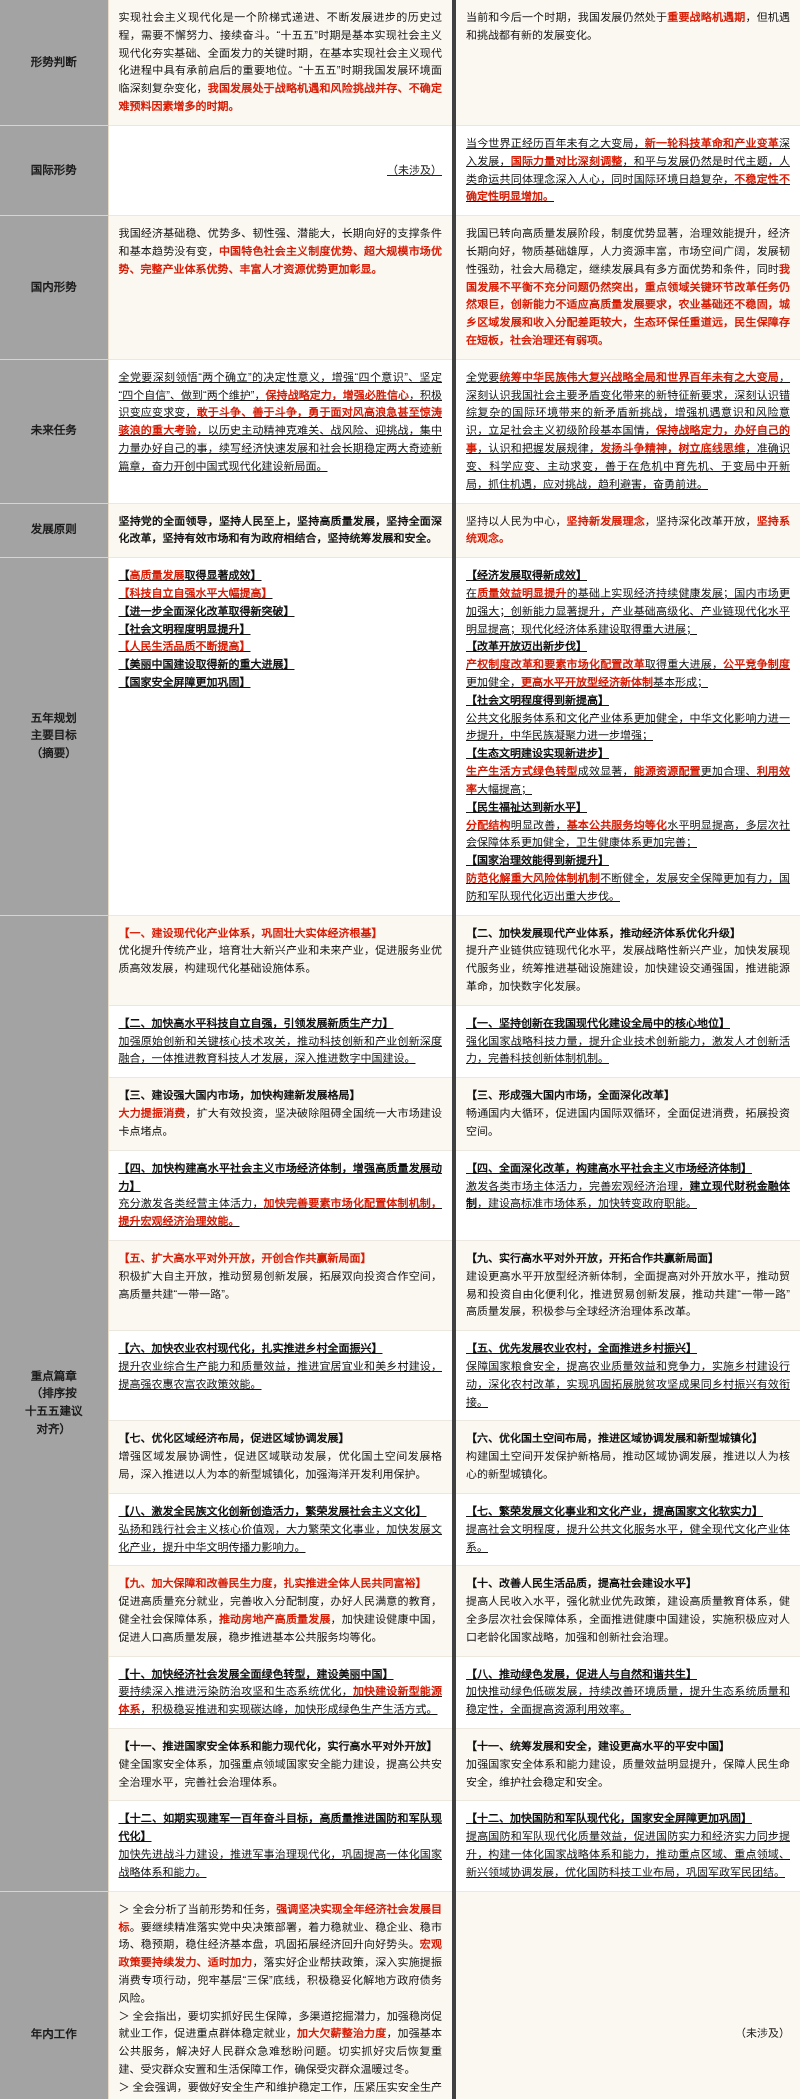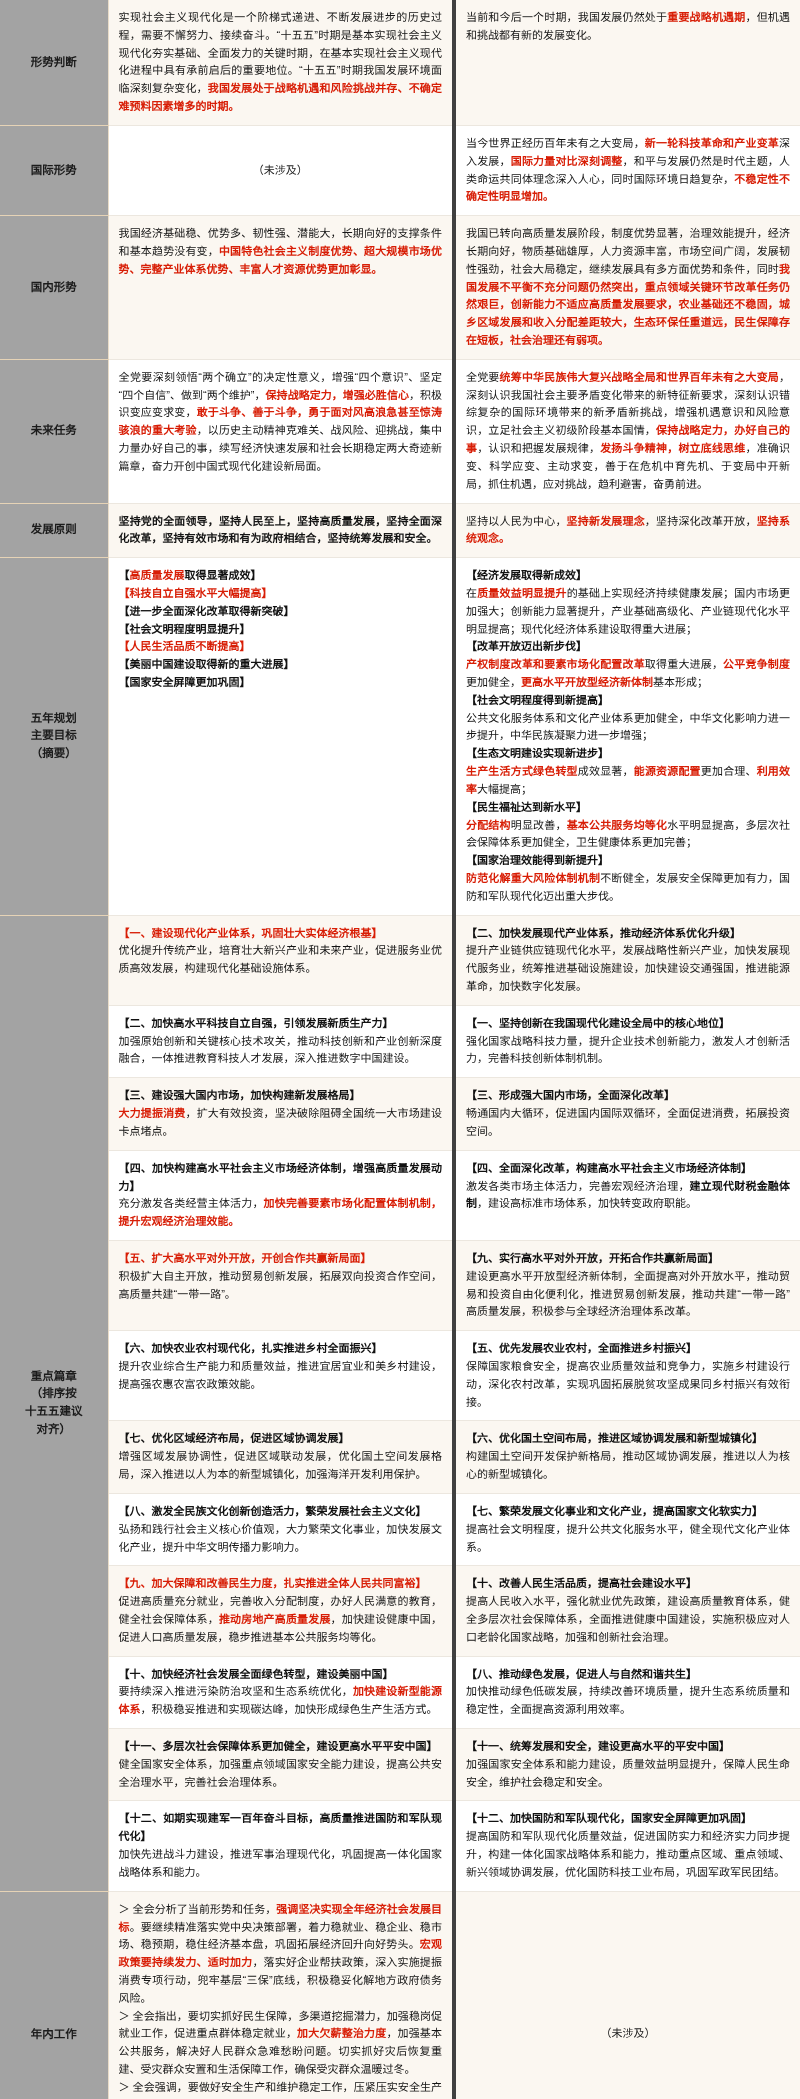--- a/index.html
+++ b/index.html
@@ -47,22 +47,22 @@
     vertical-align: top;
     font-size: 11px;
     line-height: 1.62;
     padding: 9px 10px 9px 10px;
     border-bottom: 1px solid #ece7df;
     color: #141414;
     text-align: justify;
   }
   td.cell.rightcol { border-left: 4px solid #404040; }
   tr.shade td.cell { background: #fbf7f1; }
-  tr.plain td.cell { background: #ffffff; }
-  td.cell.ctr { text-align: center; vertical-align: middle; color: #222; }
+  tr.plain td.cell { background: #ffffff; text-decoration: underline; }
+  td.cell.ctr { text-align: right; vertical-align: middle; color: #222; }
 
   .hl { color: #d81e06; font-weight: bold; }
   .bd { font-weight: bold; }
   .blk { font-weight: bold; color: #111; }
 
   p.para { margin: 0 0 0 0; }
   p.para + p.para { margin-top: 0; }
 
   
   .footer {
@@ -253,21 +253,21 @@
             <p class="para"><span class="blk">【十、加快经济社会发展全面绿色转型，建设美丽中国】</span></p>
             <p class="para">要持续深入推进污染防治攻坚和生态系统优化，<span class="hl">加快建设新型能源体系</span>，积极稳妥推进和实现碳达峰，加快形成绿色生产生活方式。</p>
           </td>
           <td class="cell rightcol">
             <p class="para"><span class="blk">【八、推动绿色发展，促进人与自然和谐共生】</span></p>
             <p class="para">加快推动绿色低碳发展，持续改善环境质量，提升生态系统质量和稳定性，全面提高资源利用效率。</p>
           </td>
         </tr>
         <tr class="shade">
           <td class="cell leftcol">
-            <p class="para"><span class="blk">【十一、多层次社会保障体系更加健全，建设更高水平平安中国】</span></p>
+            <p class="para"><span class="blk">【十一、推进国家安全体系和能力现代化，实行高水平对外开放】</span></p>
             <p class="para">健全国家安全体系，加强重点领域国家安全能力建设，提高公共安全治理水平，完善社会治理体系。</p>
           </td>
           <td class="cell rightcol">
             <p class="para"><span class="blk">【十一、统筹发展和安全，建设更高水平的平安中国】</span></p>
             <p class="para">加强国家安全体系和能力建设，质量效益明显提升，保障人民生命安全，维护社会稳定和安全。</p>
           </td>
         </tr>
         <tr class="plain">
           <td class="cell leftcol">
             <p class="para"><span class="blk">【十二、如期实现建军一百年奋斗目标，高质量推进国防和军队现代化】</span></p>

